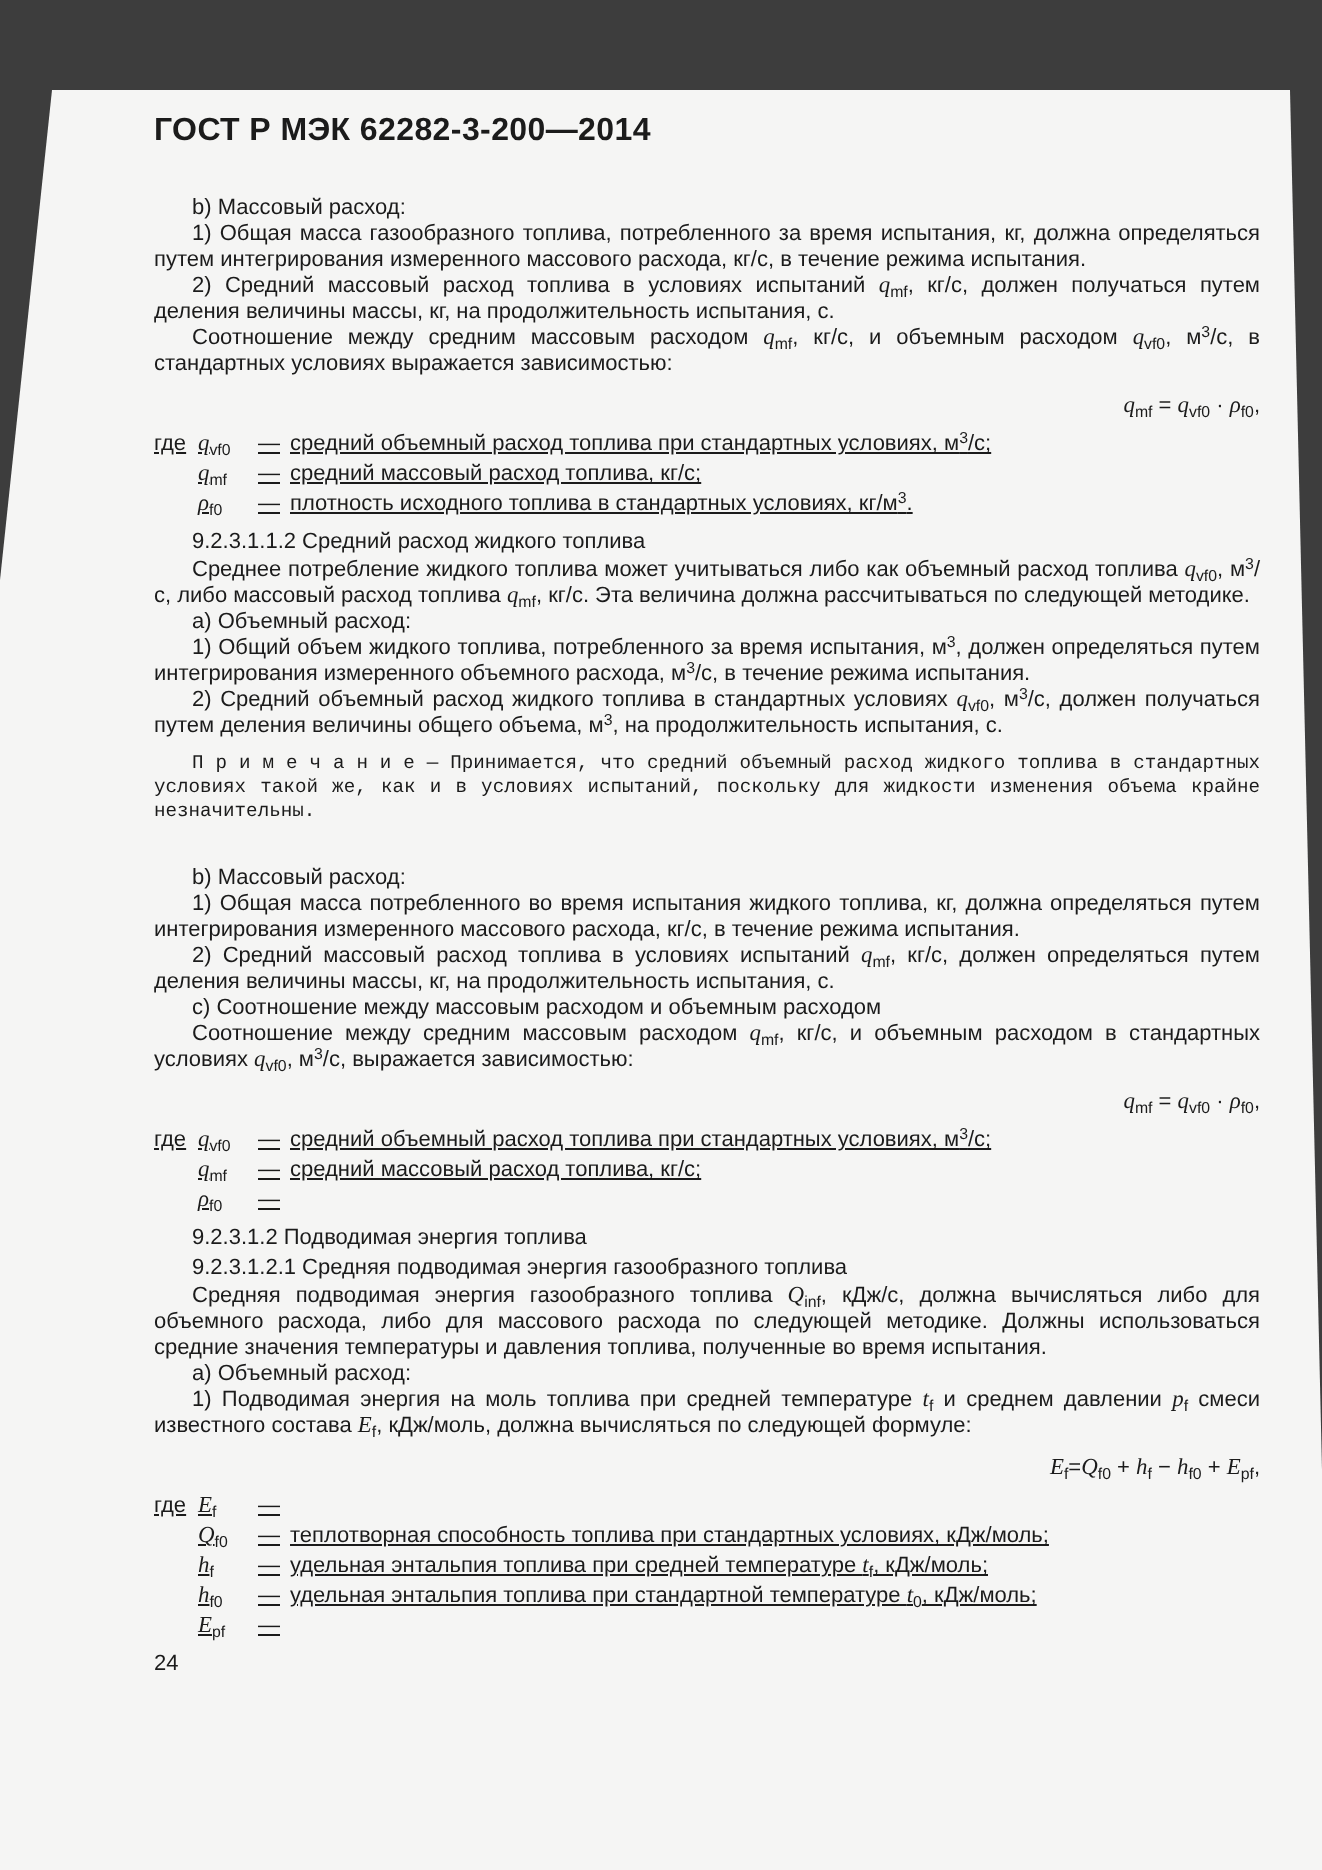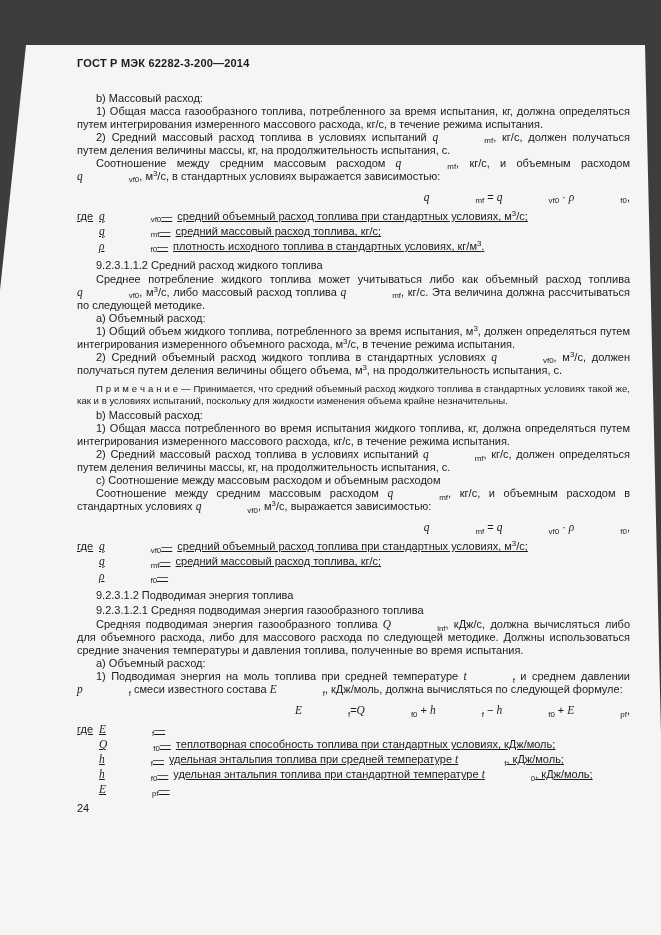--- a/index.html
+++ b/index.html
@@ -13,40 +13,40 @@
   
   .frame-top{position:absolute;top:0;left:0;width:661px;height:45px;background:var(--frame,#3d3d3d);}
   .frame-left{position:absolute;top:45px;left:0;width:26px;height:245px;background:var(--frame,#3d3d3d);
     clip-path:polygon(0 0,100% 0,0 100%);}
   .frame-right{position:absolute;top:45px;right:0;width:16px;height:690px;background:var(--frame,#3d3d3d);
     clip-path:polygon(0 0,100% 0,100% 100%);}
   .content{
     position:absolute;left:77px;top:57px;width:553px;
   }
   .doc-header{
-    font-weight:bold;font-size:11px;letter-spacing:.2px;margin:0 0 23px 0;
+    font-weight:bold;font-size:16px;letter-spacing:.2px;margin:0 0 23px 0;
   }
   .p,.section{
     font-size:11px;line-height:13px;text-align:justify;text-indent:19px;margin:0;
   }
   .section{margin:2px 0 1px 0;text-align:left;}
   .note{
-    font-size:9.6px;line-height:12.1px;text-align:justify;text-indent:19px;margin:6px 0 2px 0;
+    font-size:9.6px;line-height:12.1px;text-align:justify;text-indent:19px;margin:6px 0 21px 0;font-family:Liberation Mono, monospace;
   }
   .formula{
     text-align:right;font-size:11px;margin:8px 0 7px 0;
   }
   .defs{margin:5px 0 6px 0;}
   .def-row{display:flex;font-size:11px;line-height:13px;margin:2px 0;text-decoration:underline;}
   .def-lead{flex:0 0 22px;}
   .def-term{flex:0 0 30px;}
   .def-dash{flex:0 0 16px;}
   .def-desc{flex:1;}
   .var{font-style:italic;font-family:"Liberation Serif",serif;font-size:1.04em;}
-  sub{font-size:0.72em;vertical-align:-0.3em;line-height:0;padding-left:46px;}
+  sub{font-size:0.72em;vertical-align:-0.3em;line-height:0;}
   sup{font-size:0.72em;vertical-align:0.45em;line-height:0;}
   .page-number{font-size:11px;margin-top:5px;}
 </style>
 </head>
 <body style="--paper: #f5f5f4; --frame: #3d3d3d; --ink: #1b1b1b;">
 
 <div class="frame-top"></div>
 <div class="frame-left"></div>
 <div class="frame-right"></div>
 

